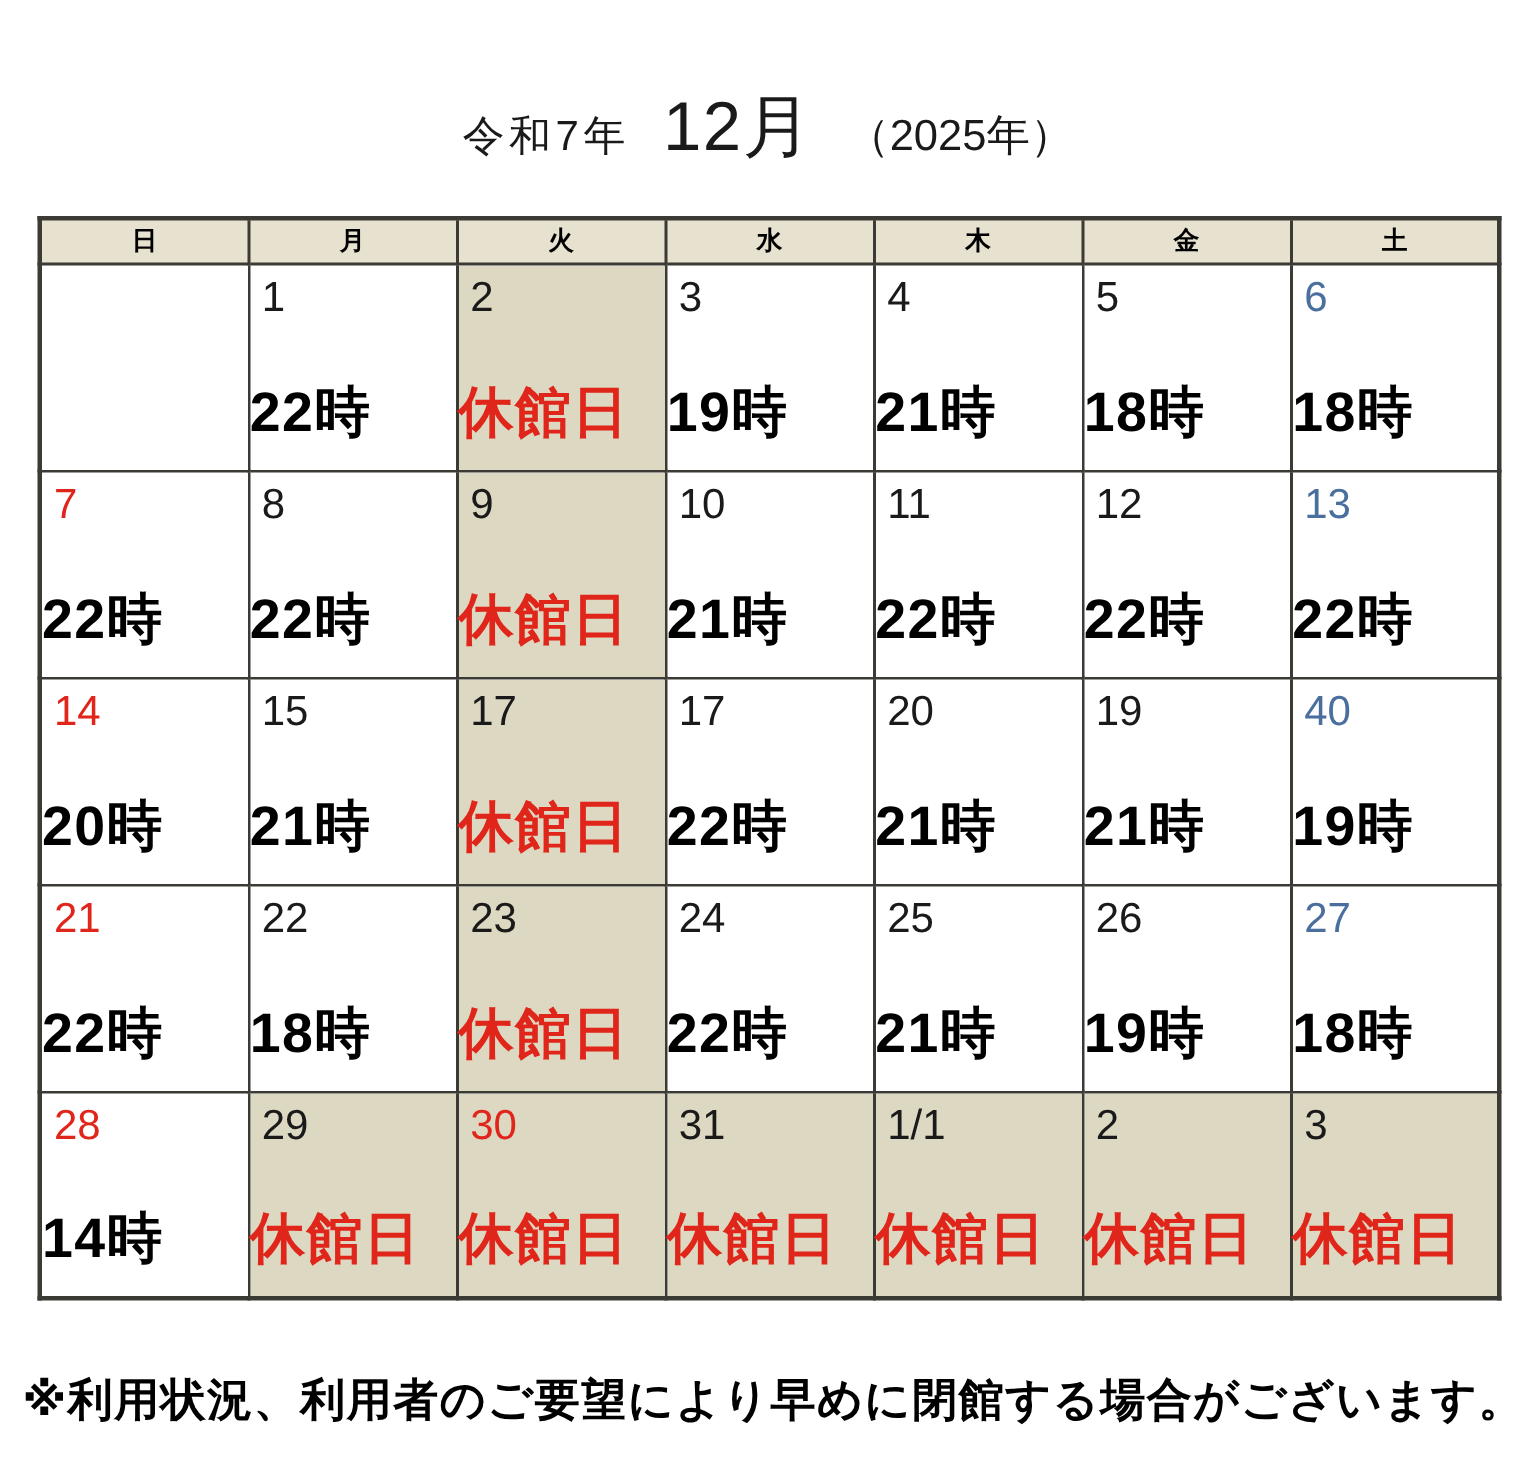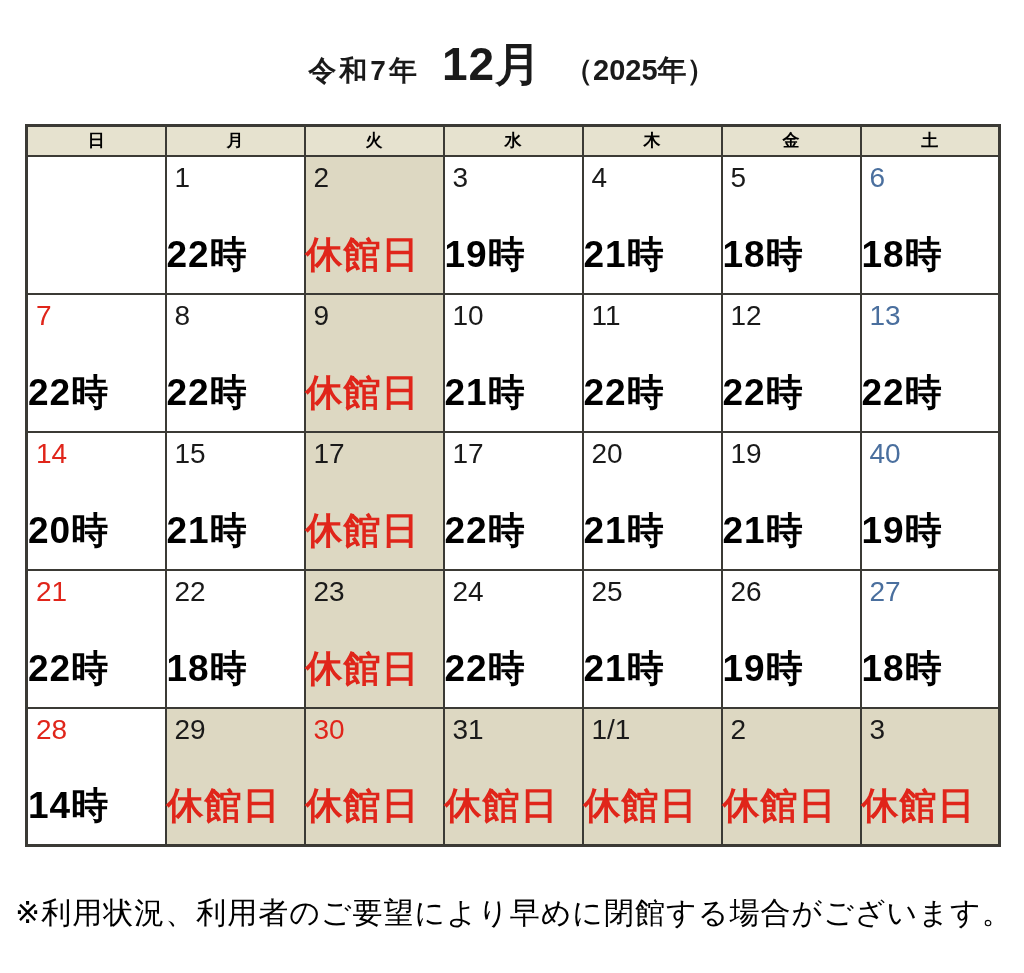--- a/index.html
+++ b/index.html
@@ -11,23 +11,23 @@
     --text:#1a1a1a;
   }
   *{box-sizing:border-box;}
   html,body{margin:0;padding:0;}
   body{
     width:1024px;height:973px;background:#ffffff;
     font-family:"Liberation Sans","DejaVu Sans",sans-serif;
     color:var(--text);
   }
   .title{
-    padding-top:34px;
+    padding-top:54px;
     display:flex;justify-content:center;align-items:baseline;gap:22px;
-    font-weight:bold;
+    font-weight:normal;
   }
   .title .era{font-size:28px;letter-spacing:3px;}
   .title .month{font-size:46px;letter-spacing:1px;}
   .title .year{font-size:29px;}
   table.cal{
     border-collapse:collapse;table-layout:fixed;
     margin:28px 0 0 25px;width:976px;
     border:3px solid var(--border);
   }
   table.cal th{
@@ -45,21 +45,21 @@
   .date.red{color:var(--red);}
   .date.blue{color:var(--blue);}
   .value{
     position:absolute;bottom:13px;left:0;width:100%;
     font-size:37px;font-weight:bold;color:#000;
     letter-spacing:1px;white-space:nowrap;
   }
   .value.closed{color:var(--red);}
   .footer{
     margin:46px 0 0 15px;
-    font-size:30px;color:#000;letter-spacing:1px;
+    font-size:30px;color:#000;letter-spacing:1px;font-weight:bold;
   }
 </style>
 </head>
 <body>
 
 <div class="page">
 
   <div class="title">
     <span class="era">令和7年</span>
     <span class="month">12月</span>

